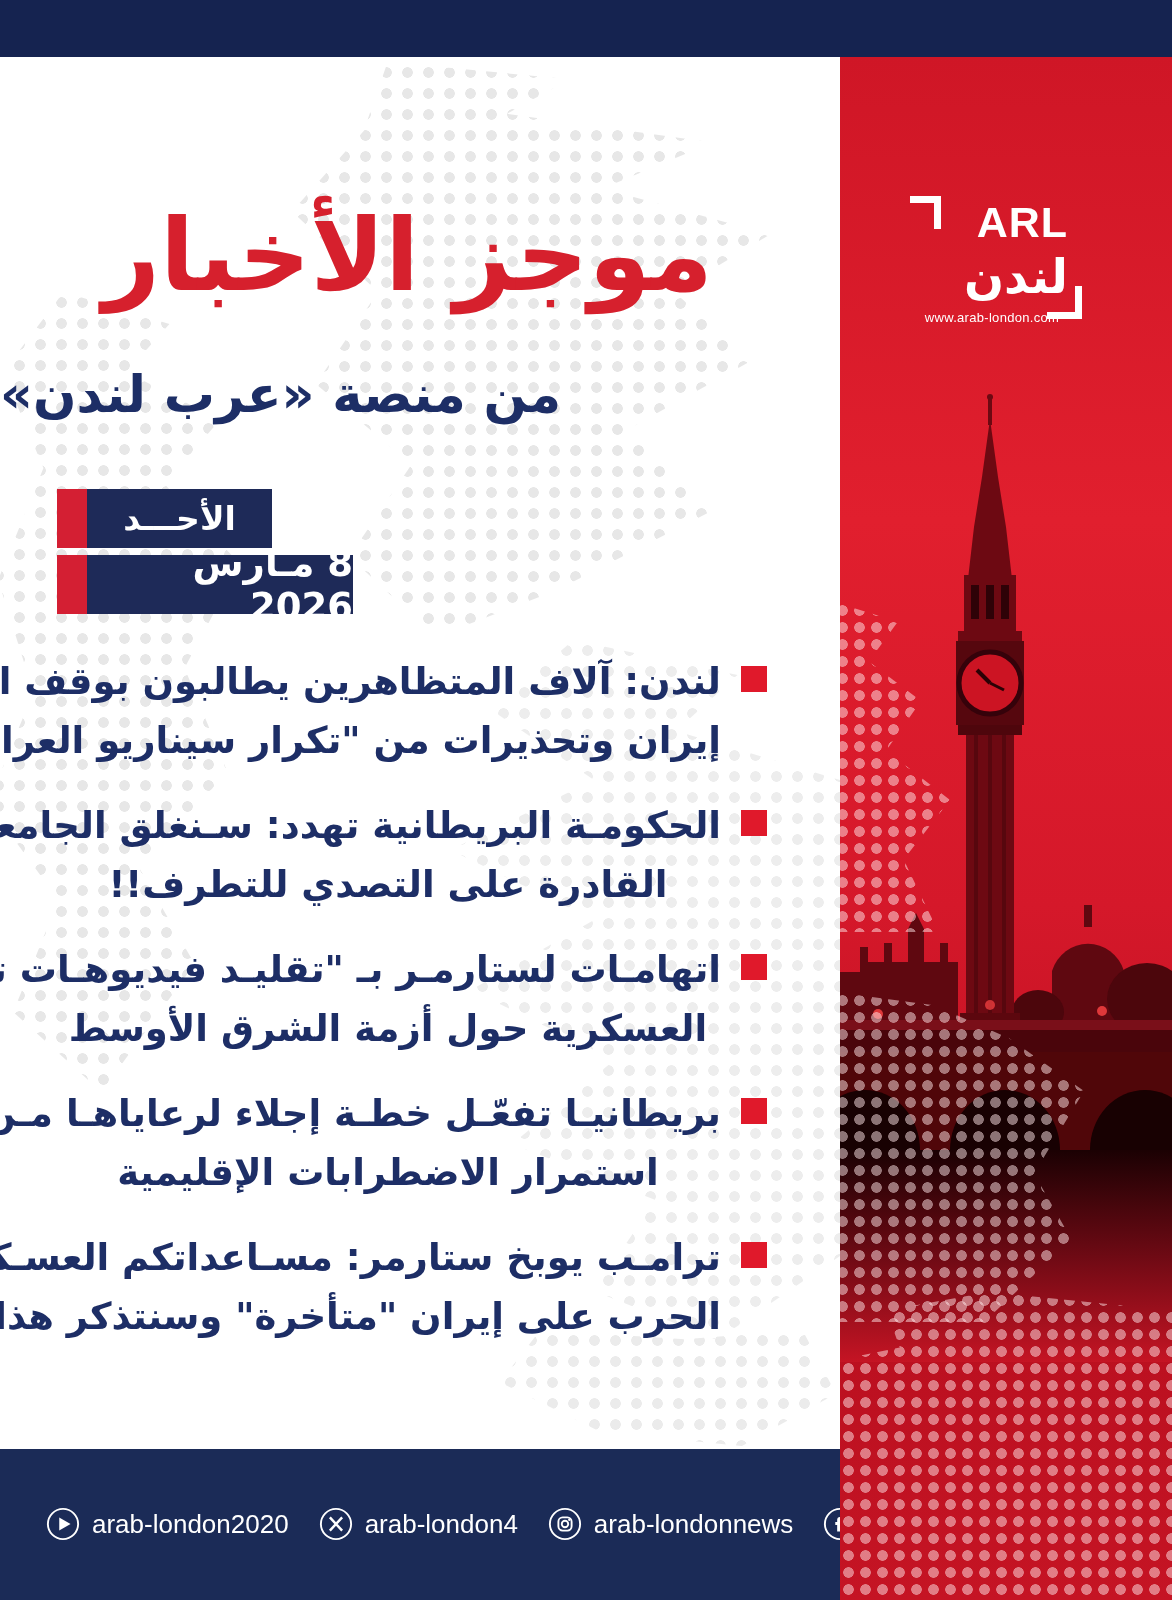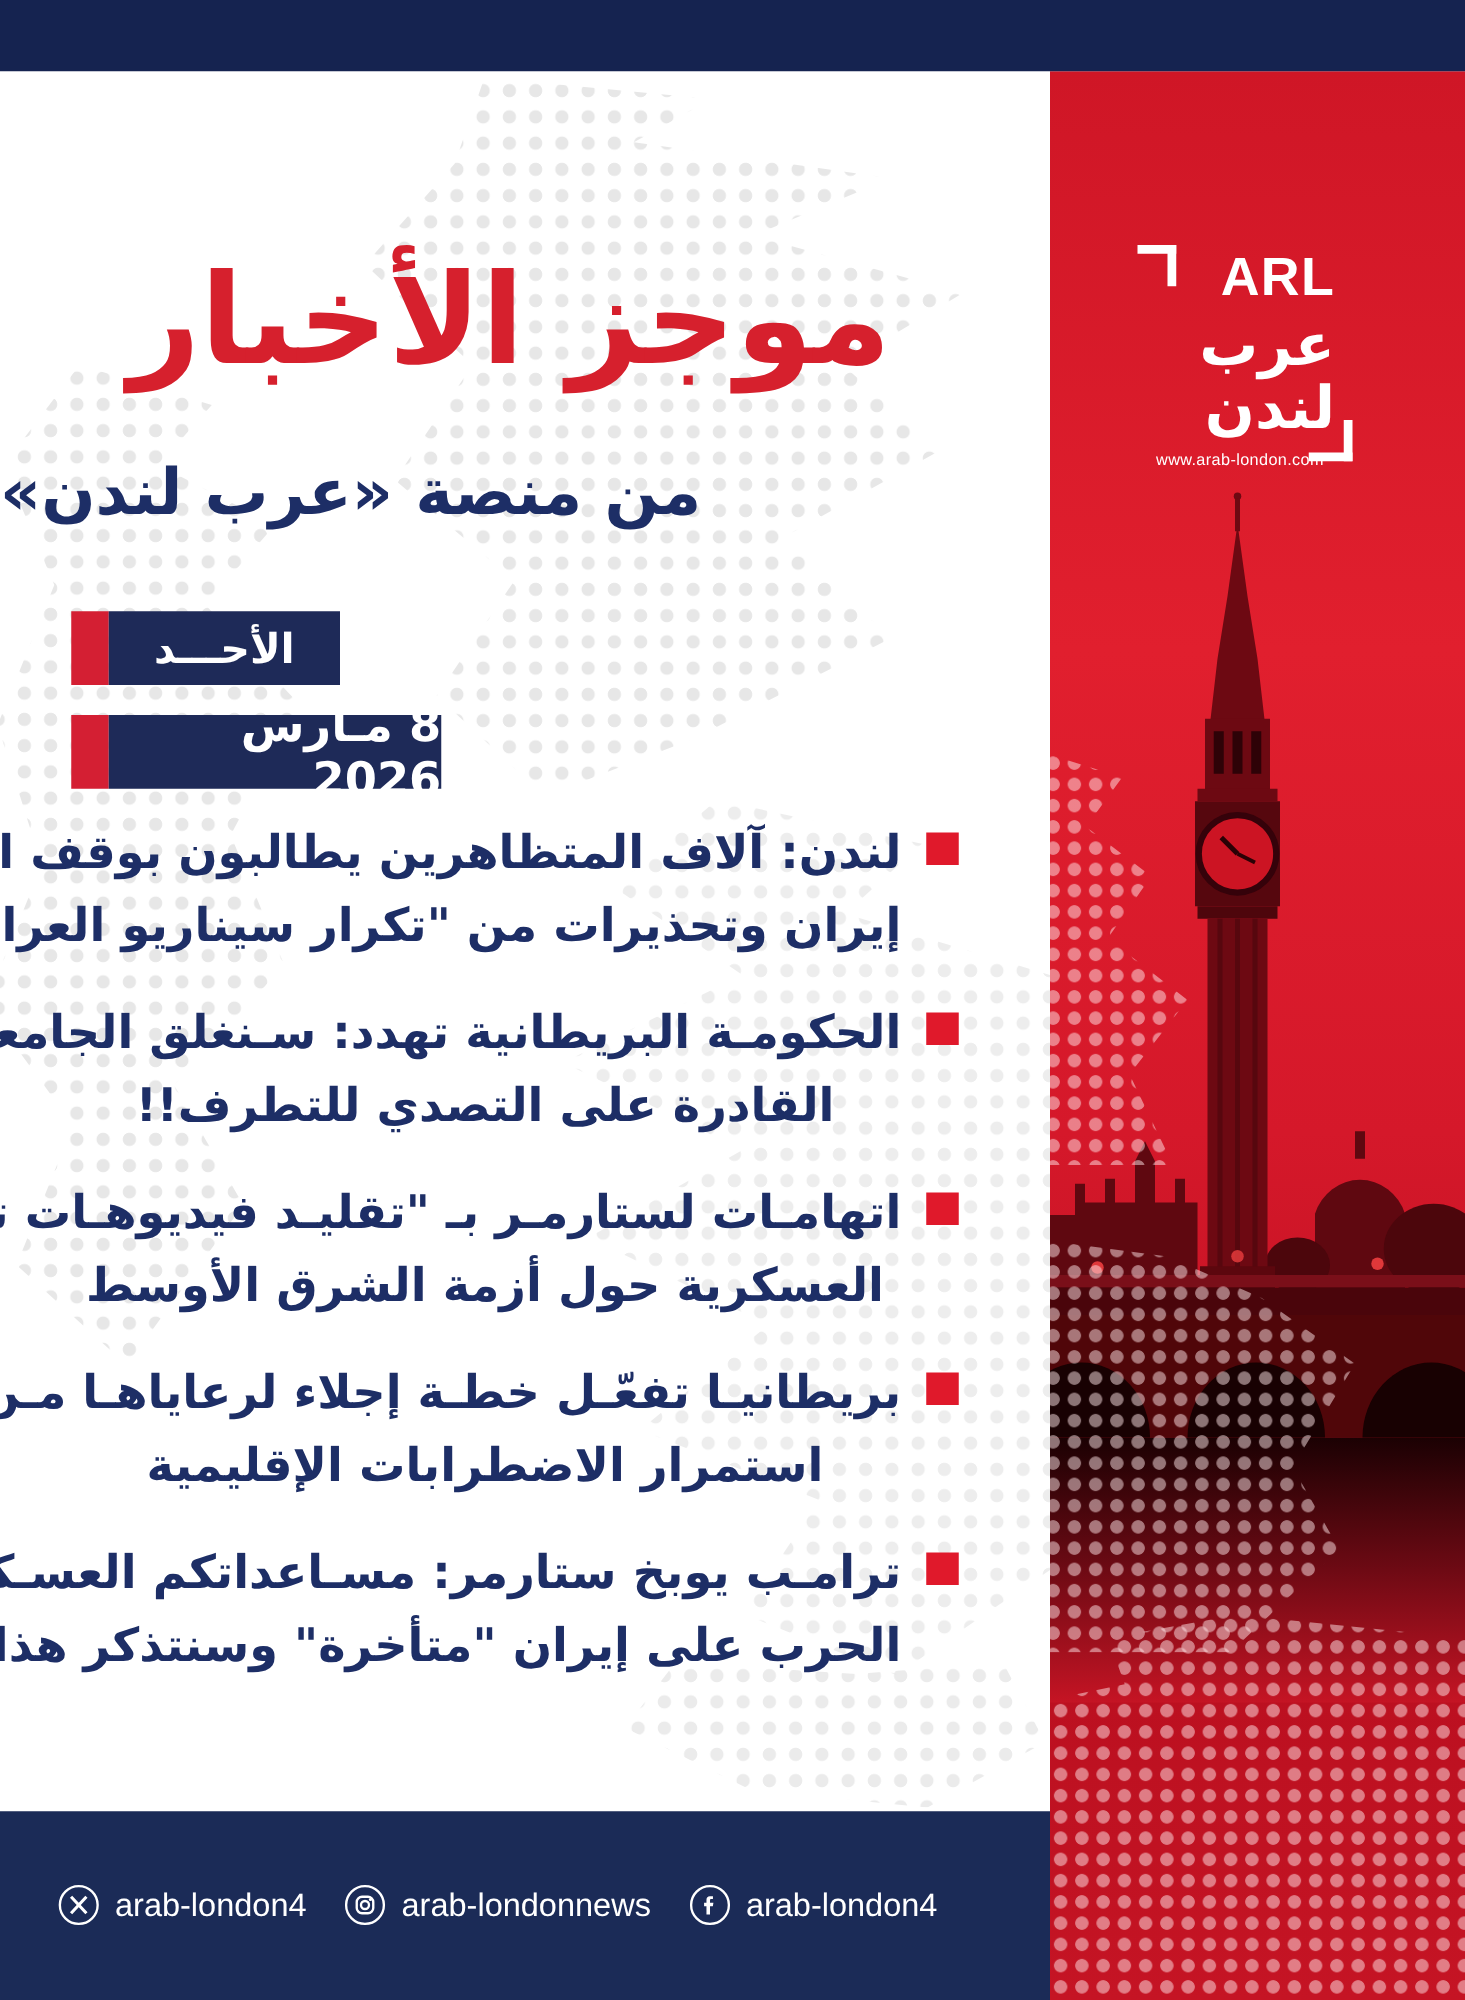--- a/index.html
+++ b/index.html
@@ -25,21 +25,21 @@
 
   
   .title{position:absolute;left:0;top:168px;width:775px;box-sizing:border-box;
     padding-right:62px;direction:rtl;text-align:right;z-index:2;
     color:#d6202d;font-weight:bold;font-size:100px;line-height:176px;}
   .subtitle{position:absolute;left:0;top:352px;width:818px;direction:rtl;text-align:left;
     z-index:2;color:#1d2e66;font-weight:bold;font-size:51px;line-height:86px;}
 
   
   .badges{position:absolute;left:57px;top:489px;z-index:2;}
-  .badge{display:flex;margin-bottom:24px;}
+  .badge{display:flex;margin-bottom:7px;}
   .badge .accent{width:30px;background:#d41f33;}
   .badge .body{background:#1e2a58;color:#fff;display:flex;align-items:center;
     justify-content:center;direction:rtl;font-weight:bold;}
   .badge.day .body{width:185px;height:59px;font-size:33px;}
   .badge.date .body{width:266px;height:59px;font-size:37px;}
 
   
   .news{position:absolute;left:55px;top:652px;width:712px;z-index:2;direction:rtl;}
   .news-item{position:relative;padding-right:46px;margin-bottom:26px;
     color:#1d2e66;font-weight:bold;font-size:37px;line-height:59px;text-align:center;}
@@ -126,20 +126,27 @@
   </div>
   <div class="news-item">
     <span class="bullet"></span>
     <span class="line">ترامـب يوبخ ستارمر: مسـاعداتكم العسـكرية في</span>
     <span class="line">الحرب على إيران "متأخرة" وسنتذكر هذا الموقف</span>
   </div>
 </div>
 
 <div class="footer">
   <div class="social">
+    <div class="entry">
+      <svg class="icon" viewBox="0 0 36 36">
+        <circle cx="18" cy="18" r="16" fill="none" stroke="#fff" stroke-width="2"></circle>
+        <path d="M14 11 L26 18 L14 25 Z" fill="#fff"></path>
+      </svg>
+      <span>arab-london2020</span>
+    </div>
     <div class="entry">
       <svg class="icon" viewBox="0 0 36 36">
         <circle cx="18" cy="18" r="16" fill="none" stroke="#fff" stroke-width="2"></circle>
         <path d="M11.5 11 L24.5 25 M24.5 11 L11.5 25" stroke="#fff" stroke-width="2.6"></path>
       </svg>
       <span>arab-london4</span>
     </div>
     <div class="entry">
       <svg class="icon" viewBox="0 0 36 36">
         <circle cx="18" cy="18" r="16" fill="none" stroke="#fff" stroke-width="2"></circle>
@@ -213,17 +220,16 @@
   </svg>
 
   <div class="rdots r1"></div>
   <div class="rdots r2"></div>
   <div class="rdots r3"></div>
 </div>
 
 <div class="logo">
   <div class="br-tl"></div>
   <div class="acr">ARL</div>
-  <div class="ar">عرب</div>
   <div class="ar">لندن</div>
   <div class="site">www.arab-london.com</div>
   <div class="br-br"></div>
 </div>
 
 </body></html>

